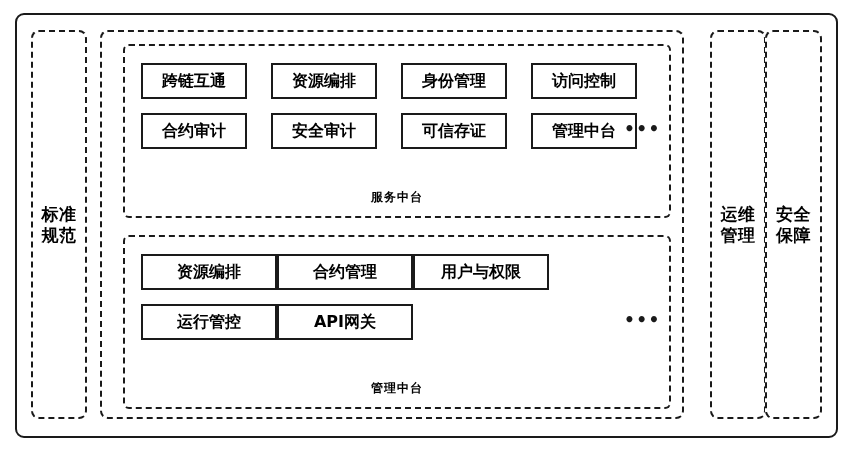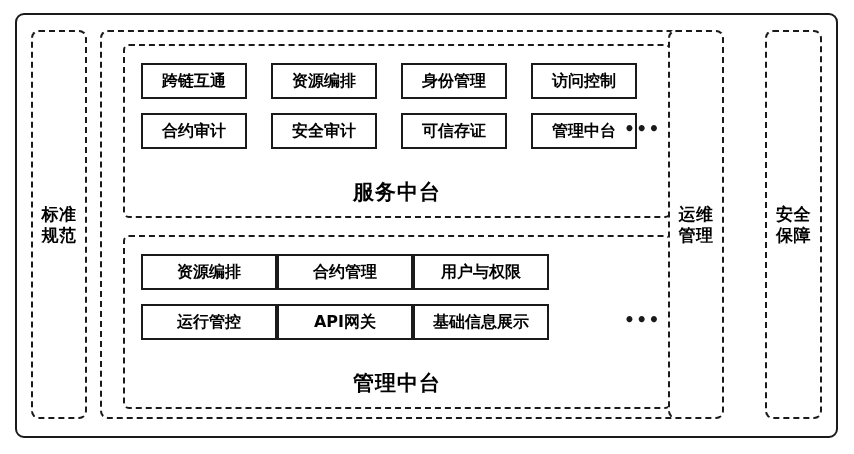--- a/index.html
+++ b/index.html
@@ -84,21 +84,21 @@
     width: 548px;
     height: 174px;
   }
 
   .platform-title {
     position: absolute;
     left: 0;
     right: 0;
     bottom: 10px;
     text-align: center;
-    font-size: 21px;
+    font-size: 12px;
     font-weight: bold;
     color: #000000;
     letter-spacing: 1px;
   }
 
   
   .box-grid {
     position: absolute;
     left: 0;
     right: 0;
@@ -189,30 +189,29 @@
     <div class="platform platform-manage">
       <div class="box-grid grid-3">
         <div class="box-row">
           <div class="cap-box">资源编排</div>
           <div class="cap-box">合约管理</div>
           <div class="cap-box">用户与权限</div>
         </div>
         <div class="box-row">
           <div class="cap-box">运行管控</div>
           <div class="cap-box">API网关</div>
-          <div class="cap-box">基础信息展示</div>
         </div>
       </div>
       <div class="ellipsis ellipsis-manage">•••</div>
       <div class="platform-title">管理中台</div>
     </div>
 
   </div>
 
-  <div class="pillar" style="left:668px; top:30px; width:56px; height:389px;">
+  <div class="pillar" style="left:710px; top:30px; width:56px; height:389px;">
     <span class="pillar-label">运维
 管理</span>
   </div>
 
   <div class="pillar" style="left:765px; top:30px; width:57px; height:389px;">
     <span class="pillar-label">安全
 保障</span>
   </div>
 
 </div>

